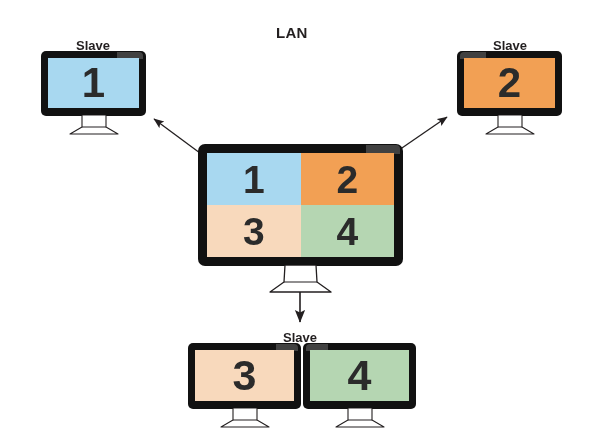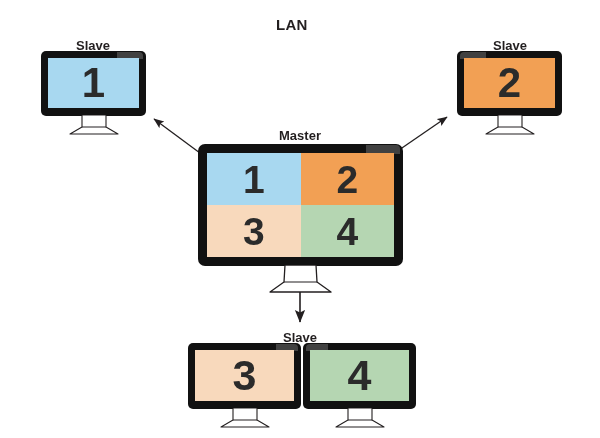--- a/index.html
+++ b/index.html
@@ -96,21 +96,21 @@
     left: 0; top: 0;
     width: 600px; height: 438px;
     pointer-events: none;
   }
 </style>
 </head>
 <body>
 
 <div id="stage">
 
-  <div class="lan-title" style="left: 276px; top: 16px; color: rgb(35, 31, 32);">LAN</div>
+  <div class="lan-title" style="left: 276px; top: 24px; color: rgb(35, 31, 32);">LAN</div>
 
   <svg class="arrow-layer" viewBox="0 0 600 438">
     <defs>
       <marker id="ah" markerWidth="9" markerHeight="9" refX="7.5" refY="3.2" orient="auto" markerUnits="strokeWidth">
         <path d="M0,0 L8,3.2 L0,6.4 L1.6,3.2 z" fill="#231f20"></path>
       </marker>
     </defs>
 
     <line x1="204" y1="156" x2="154" y2="119" stroke="#231f20" stroke-width="1.3" marker-end="url(#ah)"></line>
 
@@ -148,21 +148,20 @@
       </div>
     </div>
   </div>
   <div class="stand" style="left:484px; top:115px;">
     <svg width="52" height="20" viewBox="0 0 52 20">
       <path d="M14,0 L38,0 L38,12 L50,19 L2,19 L14,12 Z" fill="#ffffff" stroke="#231f20" stroke-width="1.1" stroke-linejoin="round"></path>
       <line x1="14" y1="12" x2="38" y2="12" stroke="#231f20" stroke-width="1"></line>
     </svg>
   </div>
 
-  <div class="node-label" style="left: 250px; top: 128px; width: 100px; font-size: 13px; color: rgb(35, 31, 32);">Master</div>
 
   <div class="monitor" style="left:198px; top:144px; width:205px; height:122px;">
     <div class="bezel" style="border-radius: 7px; background: rgb(17, 17, 17);"></div>
     <div class="notch right" style="width:34px; height:9px;"></div>
     <div class="screen" style="left:9px; top:9px; width:187px; height:104px;">
       <div class="pane quad" style="font-size: 39px; background: rgb(168, 216, 240); color: rgb(43, 43, 43);">
         <span>1</span>
       </div>
       <div class="pane quad" style="font-size: 39px; background: rgb(242, 160, 84); color: rgb(43, 43, 43);">
         <span>2</span>

